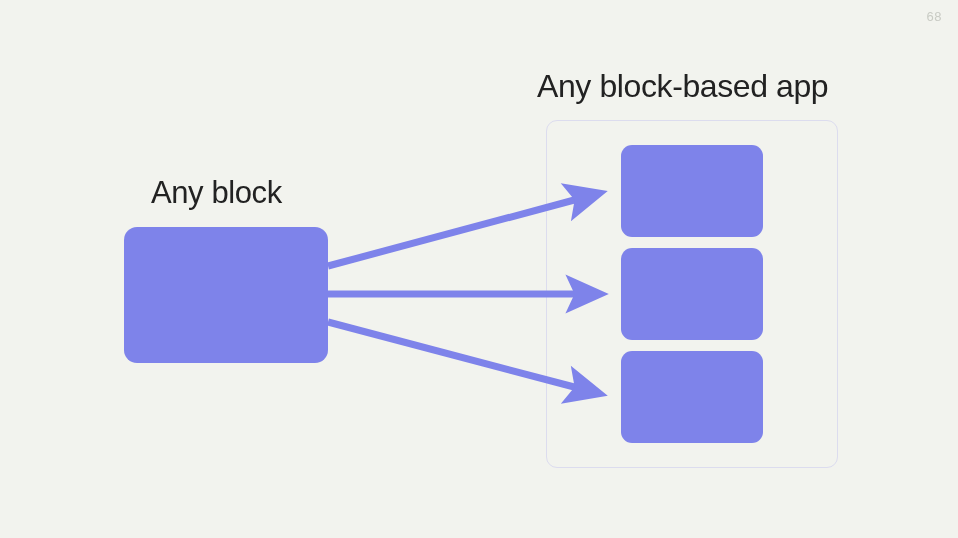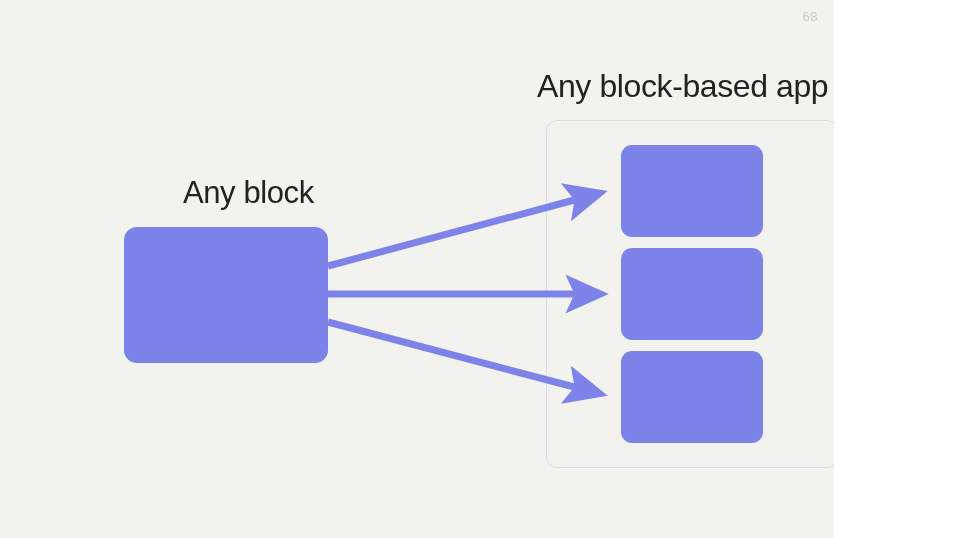--- a/index.html
+++ b/index.html
@@ -2,21 +2,21 @@
 <html><head>
 <meta charset="utf-8">
 <style>
   html, body {
     margin: 0;
     padding: 0;
     background: #ffffff;
   }
   #slide {
     position: relative;
-    width: 834px;
+    width: 958px;
     height: 538px;
     overflow: hidden;
     font-family: "Liberation Sans", sans-serif;
   }
   #slide-bg {
     position: absolute;
     inset: 0;
     background: #f2f3ee;
   }
   .page-number {
@@ -34,21 +34,20 @@
     font-weight: 500;
     letter-spacing: -0.4px;
     white-space: nowrap;
     font-family: "Liberation Sans", sans-serif;
     text-align: center;
   }
   #left-label {
     left: 151px;
     top: 175px;
     font-size: 31px;
-    margin-left: 32px;
   }
   #app-title {
     left: 537px;
     top: 68px;
     font-size: 32px;
   }
   #source-block {
     position: absolute;
     left: 124px;
     top: 227px;

